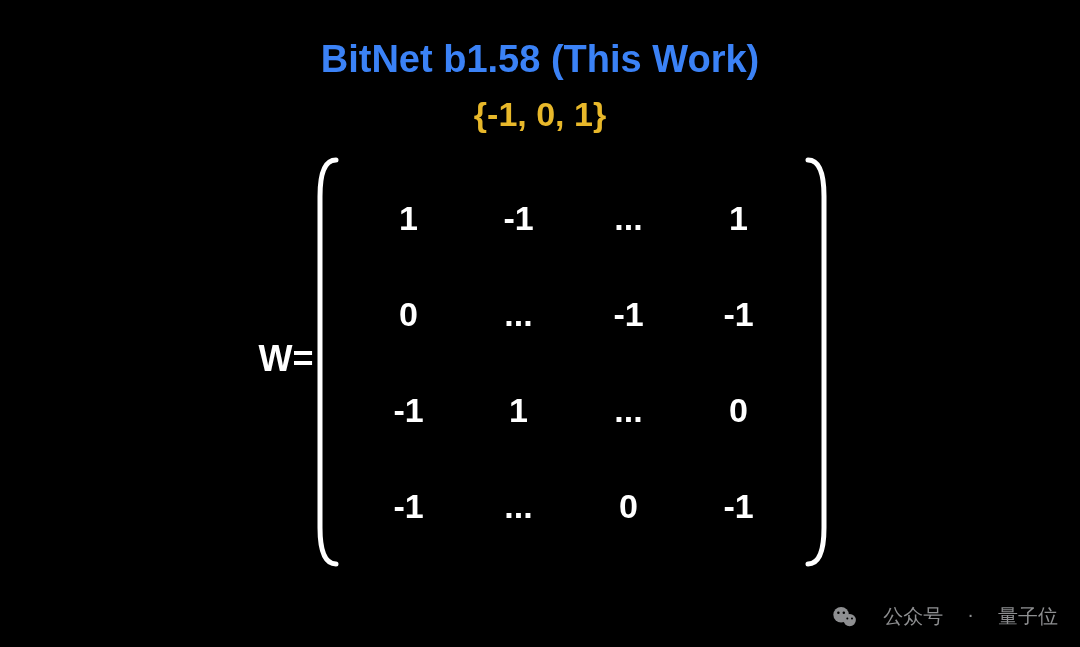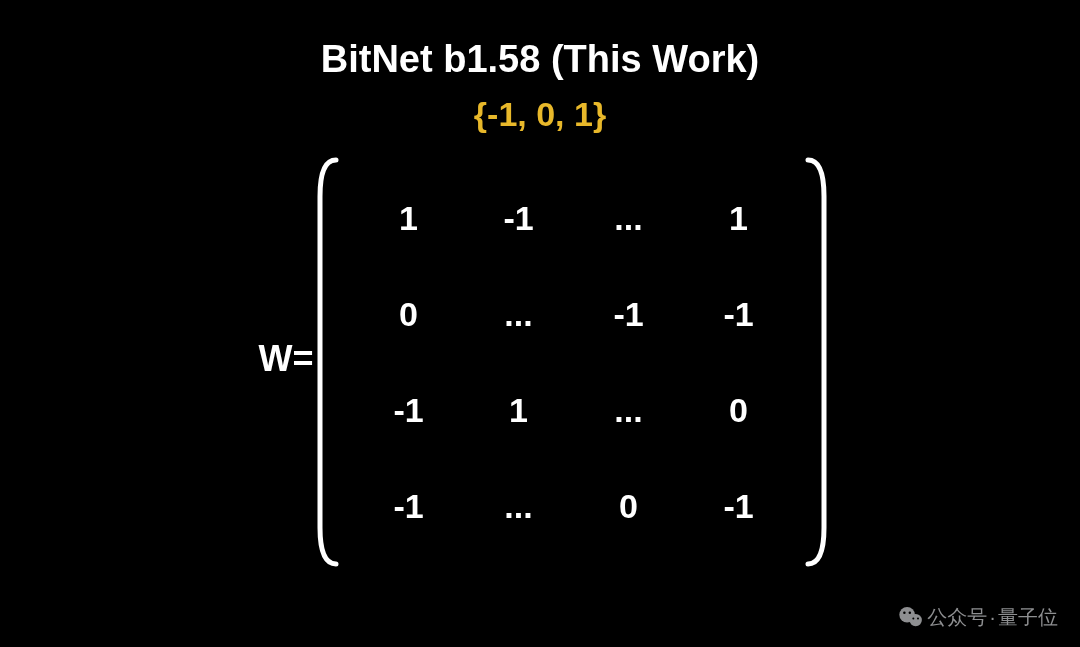--- a/index.html
+++ b/index.html
@@ -13,21 +13,21 @@
       border-radius: 18px;
     }
     .content {
       width: 100%;
       display: flex;
       flex-direction: column;
       align-items: center;
       padding-top: 38px;
     }
     .title {
-      color: #ffffff;
+      color: #3b82f6;
       font-size: 38px;
       font-weight: bold;
       margin-bottom: 14px;
     }
     .subtitle {
       color: #e8b82a;
       font-size: 34px;
       font-weight: bold;
       margin-bottom: 22px;
       text-align: center;
@@ -69,22 +69,22 @@
       font-weight: bold;
       display: flex;
       align-items: center;
       justify-content: center;
     }
     .watermark {
       position: absolute;
       right: 22px;
       bottom: 16px;
       display: flex;
-      align-items: center;
-      gap: 2px;
+      align-items: flex-start;
+      gap: 24px;
       color: #8e8f91;
       font-size: 20px;
     }
     .wm-icon {
       width: 28px;
       height: 28px;
       display: inline-flex;
       align-items: center;
       justify-content: center;
     }

